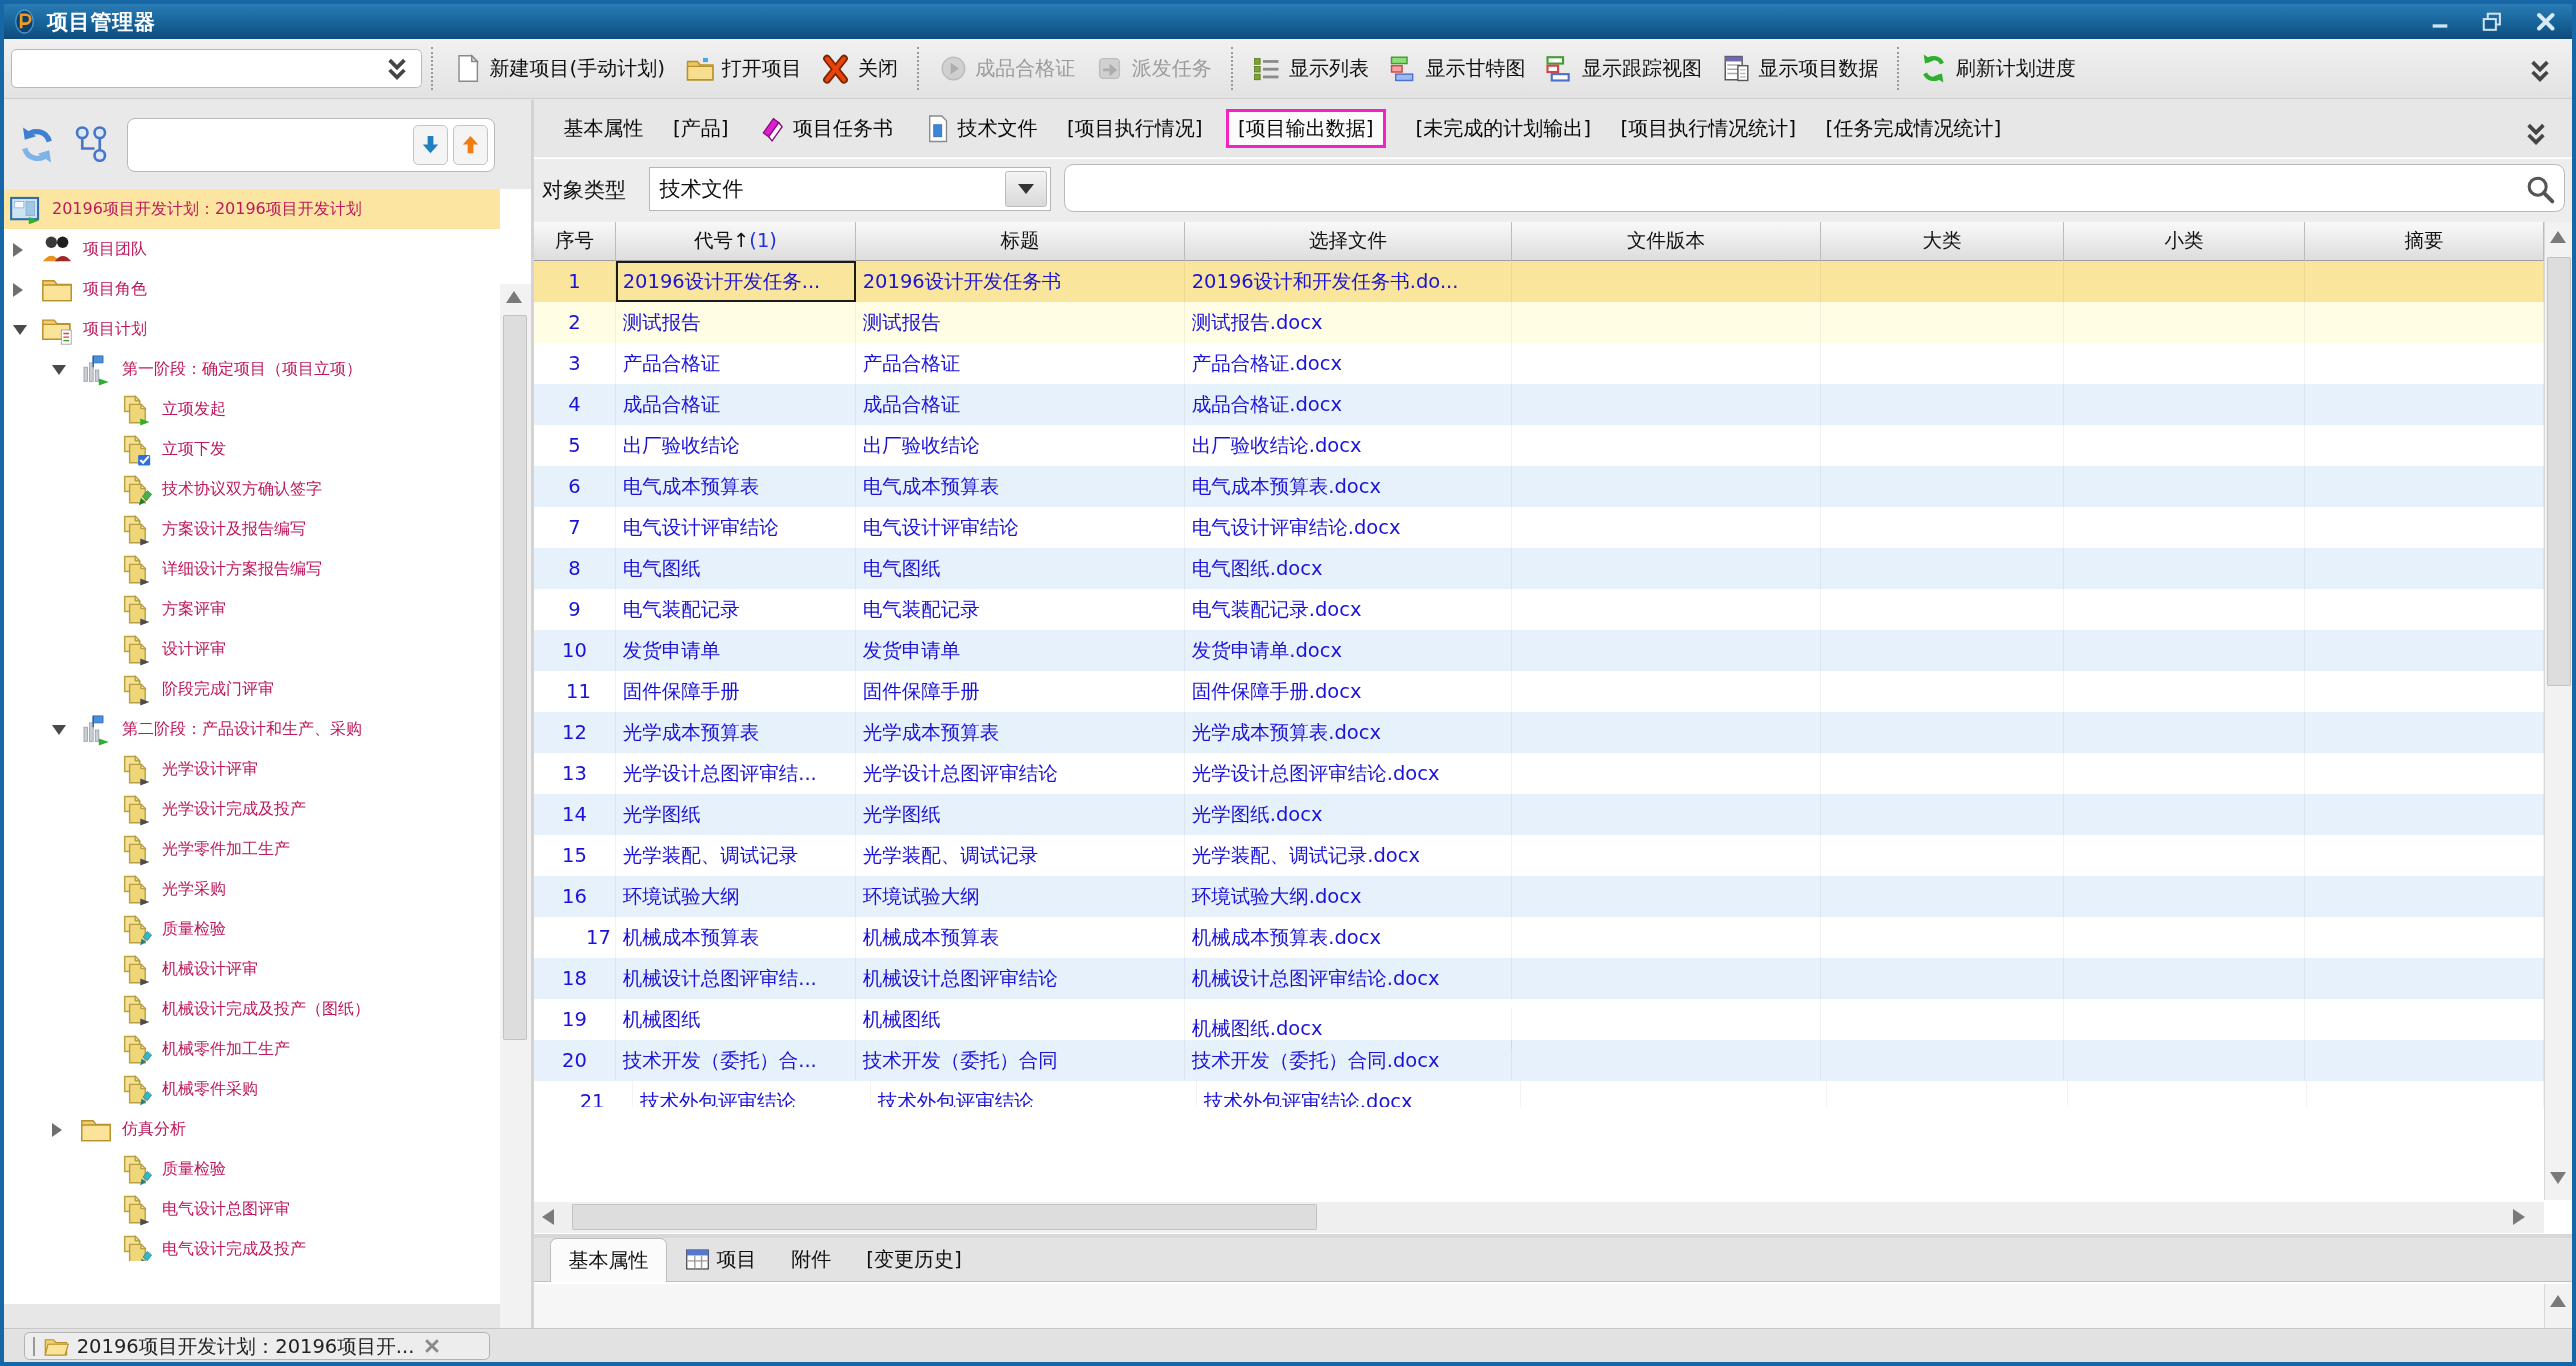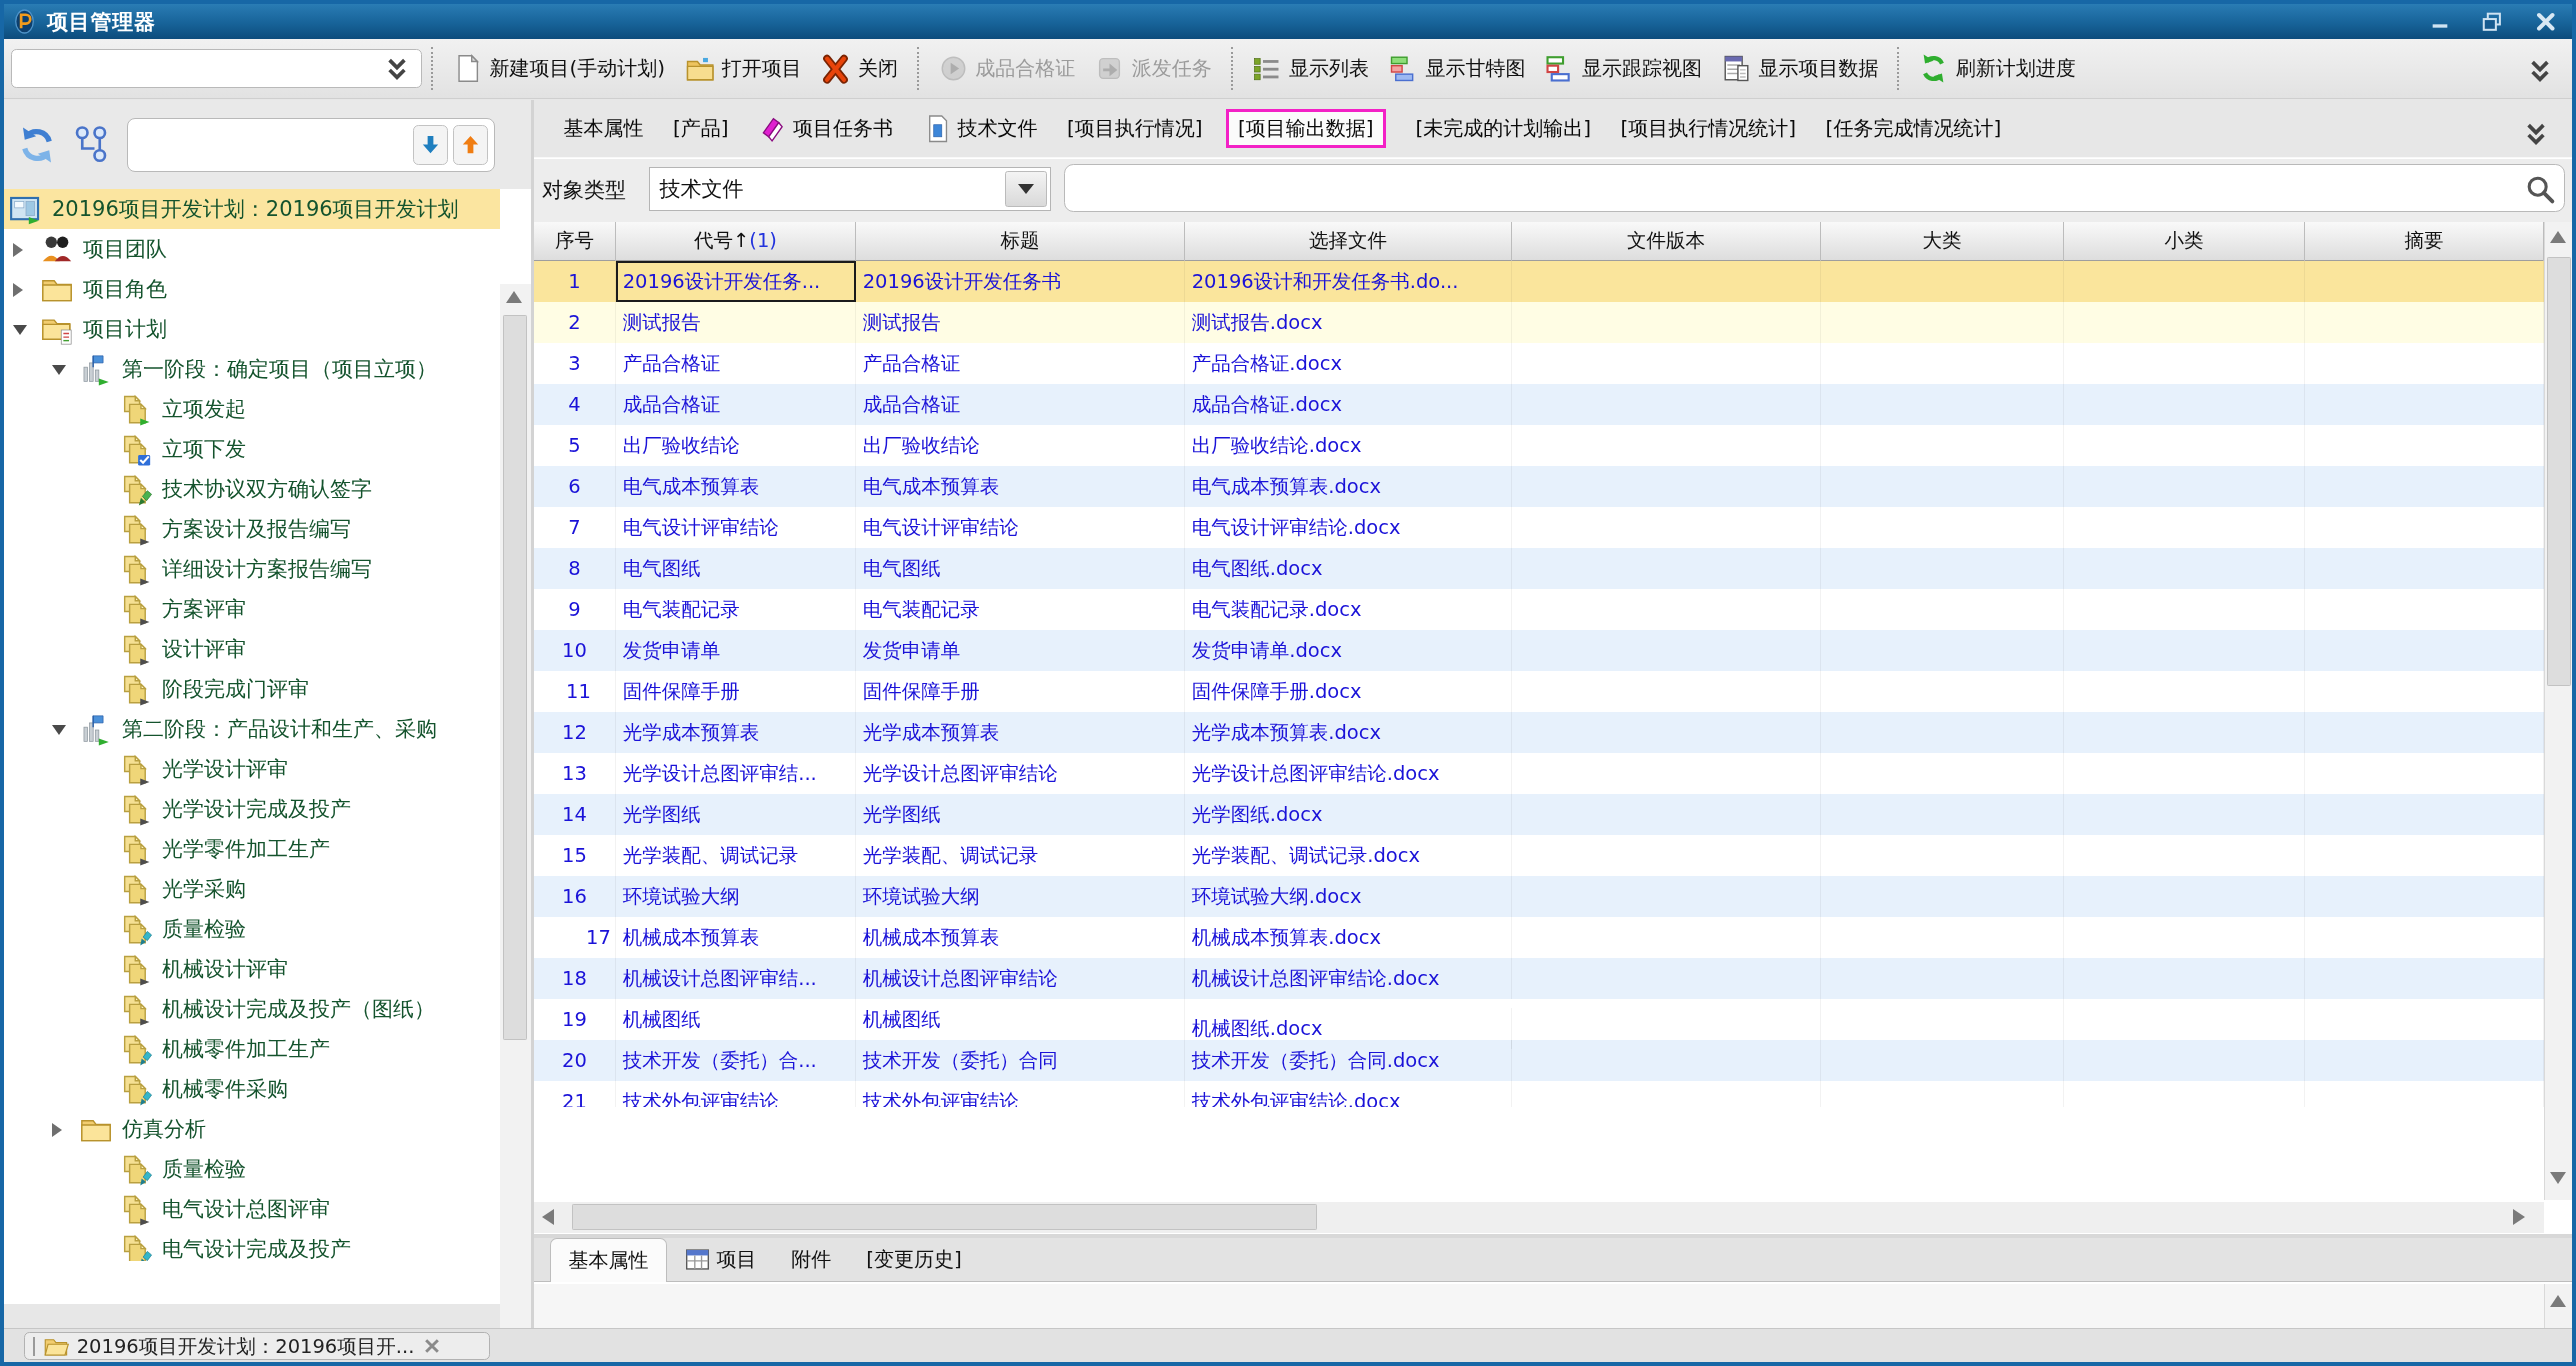--- a/index.html
+++ b/index.html
@@ -33,21 +33,21 @@
   .side-tb-icon { width:42px; height:42px; margin-left:12px; cursor:pointer; }
   #side-search { position:relative; margin-left:14.8px; width:368px; height:54px; background:#ffffff;
     border:1.3px solid #b9b9b9; border-radius:8px; display:flex; align-items:center; justify-content:flex-end; gap:5.4px; padding-right:5.4px; }
   #side-search input { position:absolute; left:6.7px; top:4px; width:282px; height:43px; border:none; outline:none; font-size:20px; background:transparent; }
   .mini-btn { width:35px; height:40px; border:1.3px solid #c3c3c3; border-radius:5.4px; background:#f4f4f4; display:flex; align-items:center; justify-content:center; cursor:pointer; }
 
   #tree { position:absolute; left:0; top:89px; width:496px; height:1085px; overflow:hidden; background:#ffffff; }
   .tree-row { position:relative; height:40px; width:1342px; }
   .tree-row.clipped { height:32px; overflow:hidden; }
   .tree-row.selected::before { content:""; position:absolute; left:0; top:0; height:40px; width:496px; background:#fbe5a0; }
-  .tree-label { position:absolute; top:0; height:40px; line-height:40px; font-size:21px; color:#14532d; white-space:nowrap; }
+  .tree-label { position:absolute; top:0; height:40px; line-height:40px; font-size:16px; color:#be185d; white-space:nowrap; }
   .tree-icon { position:absolute; top:4px; width:34px; height:34px; }
   .expander { position:absolute; top:14px; width:0; height:0; cursor:pointer; }
   .expander.right { border-top:7.4px solid transparent; border-bottom:7.4px solid transparent; border-left:10.7px solid #6f6f6f; }
   .expander.down { border-left:7.4px solid transparent; border-right:7.4px solid transparent; border-top:10.7px solid #4a4a4a; margin-top:2px; }
 
   
   .sb { background:#f2f2f2; position:absolute; }
   .sb .thumb { position:absolute; background:#dddddd; border:0.7px solid #c2c2c2; border-radius:1.3px; }
   .arr { position:absolute; width:0; height:0; }
   .arr.up    { border-left:8.7px solid transparent; border-right:8.7px solid transparent; border-bottom:12px solid #7a7a7a; }
@@ -74,21 +74,21 @@
   #filter-search { position:absolute; left:530px; top:5.4px; width:1501px; height:48px; background:#ffffff; border:1.3px solid #b9b9b9; border-radius:9.4px; }
   #filter-search input { position:absolute; left:10.7px; top:4px; width:1429px; height:38px; border:none; outline:none; font-size:20px; background:transparent; }
   #filter-search .tb-icon { position:absolute; right:6.7px; top:6.7px; width:34px; height:34px; }
 
   
   #grid { position:absolute; left:0; top:122px; width:2010px; height:978px; overflow:hidden; }
   #grid-header { display:flex; height:39px; background:linear-gradient(#f9f9f9,#dddddd); border-bottom:0.7px solid #9e9e9e; }
   .hcell { height:39px; line-height:38px; text-align:center; font-size:19.5px; color:#111; border-right:0.7px solid #bcbcbc; overflow:hidden; white-space:nowrap; }
   .sort-mark { color:#111; } .sort-rank { color:#2233dd; }
   .grow { display:flex; height:41px; }
-  .grow.clipped { height:25.5px; overflow:hidden; }
+  .grow.clipped { height:25.5px; overflow:hidden;padding-left:18px; }
   .gcell { height:41px; line-height:41px; font-size:19.5px; color:#1a12d8; padding:0 6.7px; border-right:0.7px solid rgba(0,0,0,0.05); overflow:hidden; white-space:nowrap; }
   .gcell.num { text-align:center; padding:0; }
   .bg-selected { background:#fae59c; } .bg-paleyellow { background:#fffde4; }
   .bg-white { background:#ffffff; } .bg-blue { background:#e7f1fc; }
   .focus-cell { outline:2.7px solid #1b1b1b; outline-offset:-2.7px; }
 
   #main-vscroll { left:2010px; top:122px; width:28px; height:978px; border-left:0.7px solid #d9d9d9; }
   #main-hscroll { left:0; top:1102px; width:2010px; height:31px; background:#efefef; }
   #bp-divider { position:absolute; left:0; top:1134px; width:100%; height:4px; background:#d8d8d8; }
 

